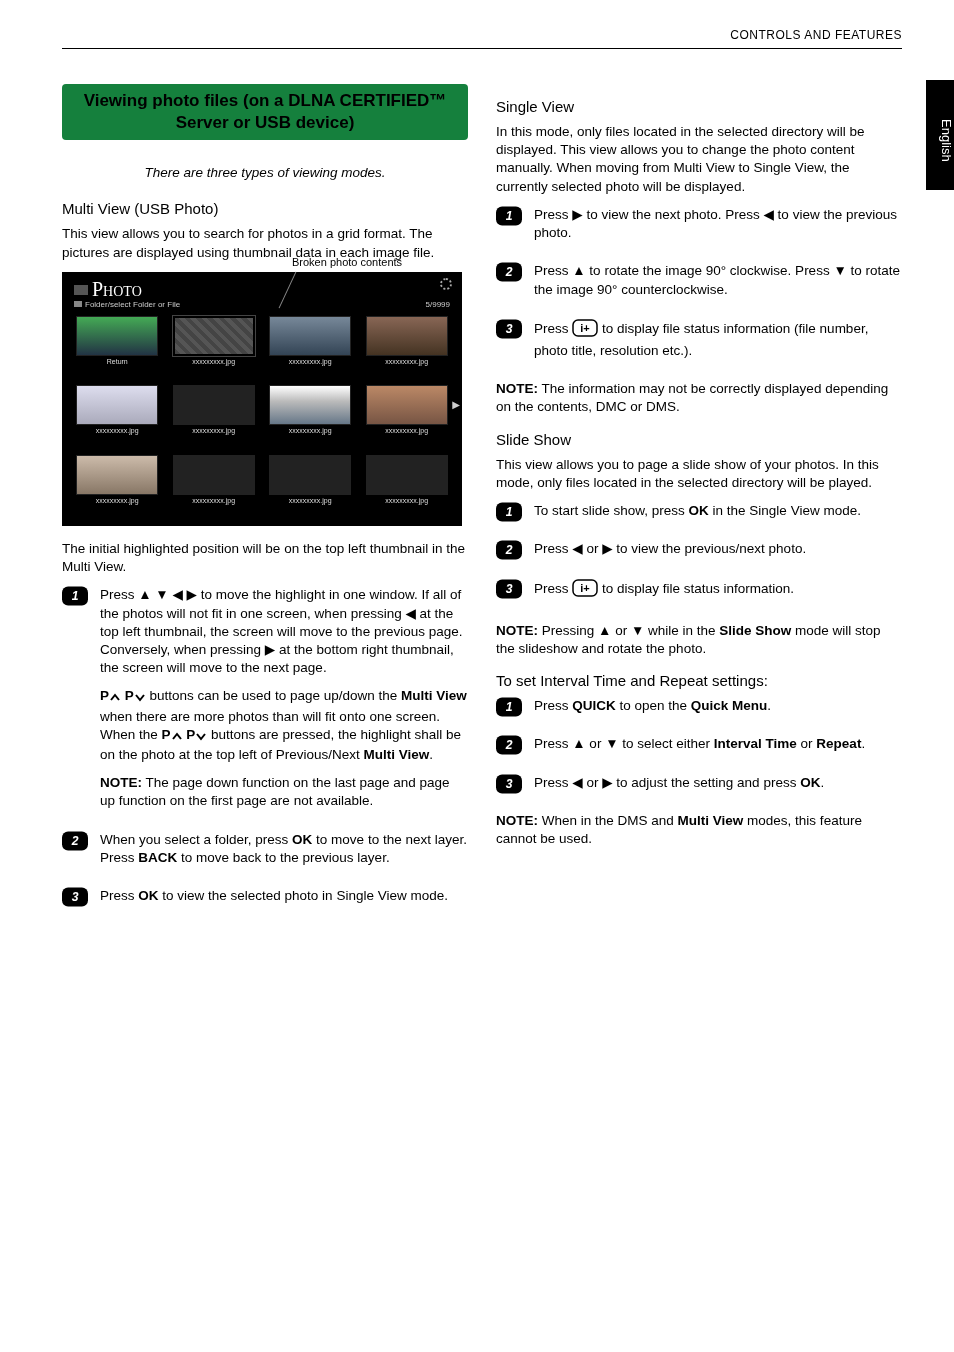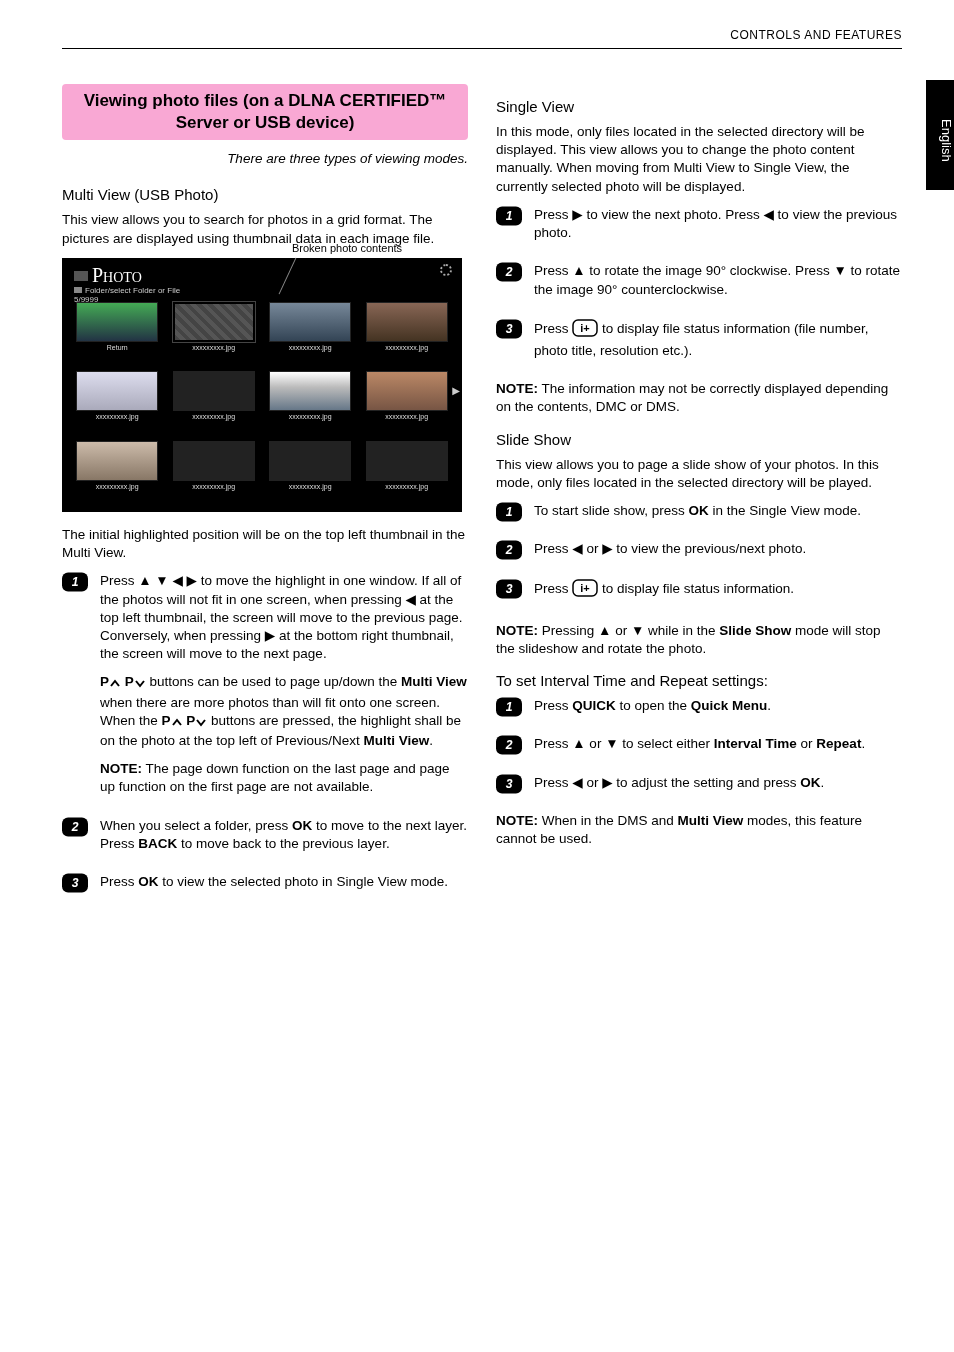--- a/index.html
+++ b/index.html
@@ -3,43 +3,43 @@
 <meta charset="utf-8">
 <style>
   * { box-sizing: border-box; margin: 0; padding: 0; }
   html, body { width: 954px; height: 1352px; background: #fff; font-family: Arial, Helvetica, sans-serif; color: #000; }
   .page { position: relative; width: 954px; height: 1352px; padding: 32px 52px 40px 62px; }
   .tab { position: absolute; right: 0; top: 80px; width: 28px; height: 110px; background: #000; color: #fff; writing-mode: vertical-rl; text-align: center; font-size: 13px; padding-top: 10px; }
   .header-line { position: absolute; left: 62px; right: 52px; top: 48px; border-top: 1px solid #000; }
   .header-text { position: absolute; right: 52px; top: 28px; font-size: 12px; letter-spacing: 0.5px; }
   .columns { display: flex; gap: 28px; margin-top: 52px; }
   .col { width: 410px; }
-  .section-box { background: #f9a8d4; border-radius: 4px; padding: 6px 10px; margin-bottom: 10px; }
+  .section-box { background: #15803d; border-radius: 4px; padding: 6px 10px; margin-bottom: 10px; }
   .section-box h2 { font-size: 17px; font-weight: bold; text-align: center; line-height: 1.3; }
-  .intro-italic { font-style: italic; text-align: right; font-size: 13.5px; margin: 10px 0 18px; }
+  .intro-italic { font-style: italic; text-align: center; font-size: 13.5px; margin: 24px 0 18px; }
   h3 { font-size: 15px; font-weight: normal; margin: 14px 0 8px; }
   p { font-size: 13.5px; line-height: 1.35; margin-bottom: 10px; }
   .step { display: flex; gap: 12px; margin-bottom: 10px; }
   .step-num { flex: 0 0 26px; }
   .step-num svg { width: 26px; height: 20px; }
   .step-body { flex: 1; font-size: 13.5px; line-height: 1.35; }
   .step-body p { margin-bottom: 10px; }
   .note-label { font-weight: bold; }
   .arrow { display: inline-block; vertical-align: -2px; }
   .info-icon { display: inline-block; vertical-align: -4px; }
   .page-num { position: absolute; bottom: 36px; left: 0; right: 0; text-align: center; font-size: 36px; }
 
   
   .photo-mock { position: relative; width: 400px; height: 254px; background: #000; margin: 6px 0 14px; color: #fff; font-size: 9px; }
   .photo-mock .label-line { position: absolute; top: -16px; left: 230px; font-size: 11px; color: #000; }
   .photo-mock .label-stroke { position: absolute; top: -2px; left: 225px; width: 1px; height: 40px; background: #888; transform: rotate(25deg); }
   .photo-mock .topbar { position: absolute; top: 6px; left: 12px; font-family: serif; font-variant: small-caps; font-size: 20px; }
   .photo-mock .topbar-icon { display:inline-block; width:14px; height:10px; background:#555; margin-right:4px; vertical-align:1px; }
   .photo-mock .spinner { position: absolute; top: 6px; right: 10px; width: 12px; height: 12px; border: 2px dotted #aaa; border-radius: 50%; }
-  .photo-mock .sub { position: absolute; top: 28px; left: 12px; right: 12px; display:flex; justify-content:space-between; font-size:8px; color:#ccc;flex-direction:column; }
+  .photo-mock .sub { position: absolute; top: 28px; left: 12px; right: 12px; display:flex; justify-content:space-between; font-size:8px; color:#ccc; }
   .photo-mock .sub .folder-icon { display:inline-block; width:8px; height:6px; background:#888; margin-right:3px; }
   .photo-mock .grid { position: absolute; top: 44px; left: 10px; right: 10px; bottom: 6px; display: grid; grid-template-columns: repeat(4, 1fr); grid-template-rows: repeat(3, 1fr); gap: 4px 6px; }
   .photo-mock .cell { display:flex; flex-direction:column; align-items:center; }
   .photo-mock .thumb { width: 82px; height: 40px; background: #333; border: 1px solid #222; }
   .photo-mock .thumb.t1 { background: linear-gradient(#4a5, #234); }
   .photo-mock .thumb.t2 { background: repeating-linear-gradient(45deg,#444,#444 4px,#555 4px,#555 8px); border:2px solid #000; outline:1px solid #444; }
   .photo-mock .thumb.t3 { background: linear-gradient(#789,#345); }
   .photo-mock .thumb.t4 { background: linear-gradient(#865,#432); }
   .photo-mock .thumb.t5 { background: linear-gradient(#dde,#aab); }
   .photo-mock .thumb.t6 { background: #222; }

